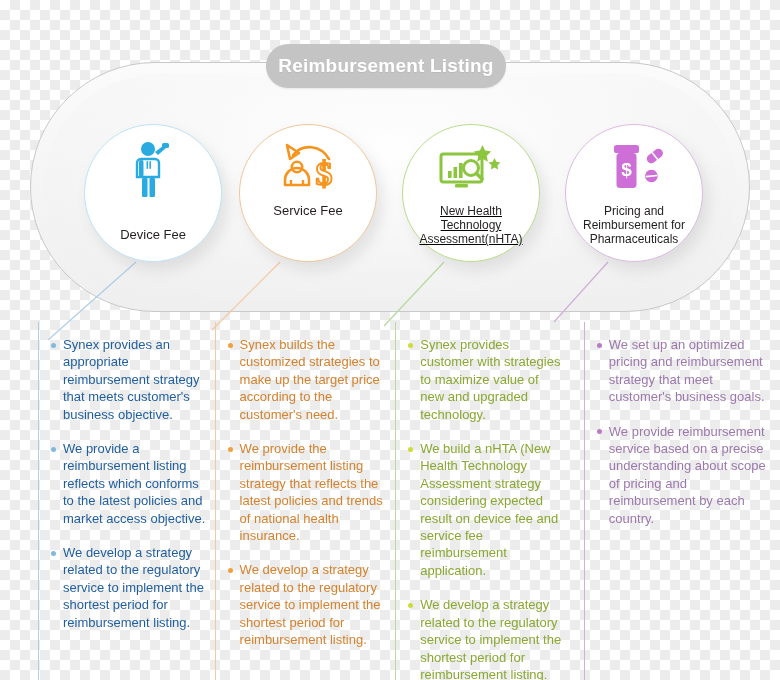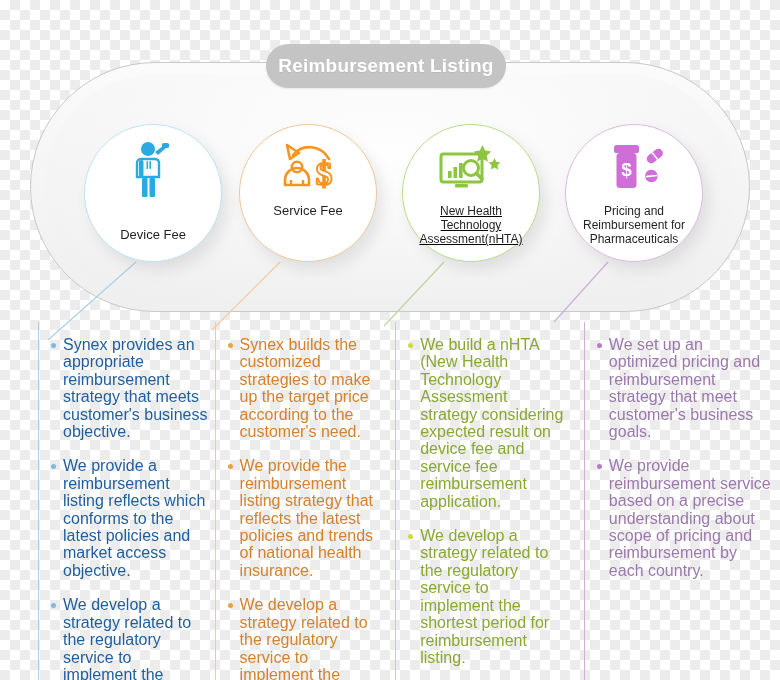--- a/index.html
+++ b/index.html
@@ -158,21 +158,21 @@
   }
   .bullet-dot {
     width: 5px;
     height: 5px;
     border-radius: 50%;
     flex: 0 0 auto;
     margin-top: 6.5px;
     margin-right: 7px;
   }
   .bullet-text {
-    font-size: 16px;
+    font-size: 13px;
     line-height: 17.4px;
     flex: 1 1 auto;
   }
   #col-1 .bullet-dot { background: #7fb9e0; }
   #col-1 .bullet-text { color: #1f5e9e; }
   #col-2 .bullet-dot { background: #f0a13c; }
   #col-2 .bullet-text { color: #d4822e; }
   #col-3 .bullet-dot { background: #cddc39; }
   #col-3 .bullet-text { color: #8aa832; }
   #col-4 .bullet-dot { background: #b87cc4; }
@@ -300,20 +300,24 @@
       <div class="bullet-item">
         <span class="bullet-dot"></span>
         <span class="bullet-text">We develop a strategy related to the regulatory service to implement the shortest period for reimbursement listing.</span>
       </div>
     </div>
 
     <div class="col" id="col-3">
       <div class="divider"></div>
       <div class="bullet-item">
         <span class="bullet-dot"></span>
+        <span class="bullet-text">Synex provides customer with strategies to maximize value of new and upgraded technology.</span>
+      </div>
+      <div class="bullet-item">
+        <span class="bullet-dot"></span>
         <span class="bullet-text">We build a nHTA (New Health Technology Assessment strategy considering expected result on device fee and service fee reimbursement  application.</span>
       </div>
       <div class="bullet-item">
         <span class="bullet-dot"></span>
         <span class="bullet-text">We develop a strategy related to the regulatory service to implement the shortest period for reimbursement listing.</span>
       </div>
     </div>
 
     <div class="col" id="col-4">
       <div class="divider"></div>

